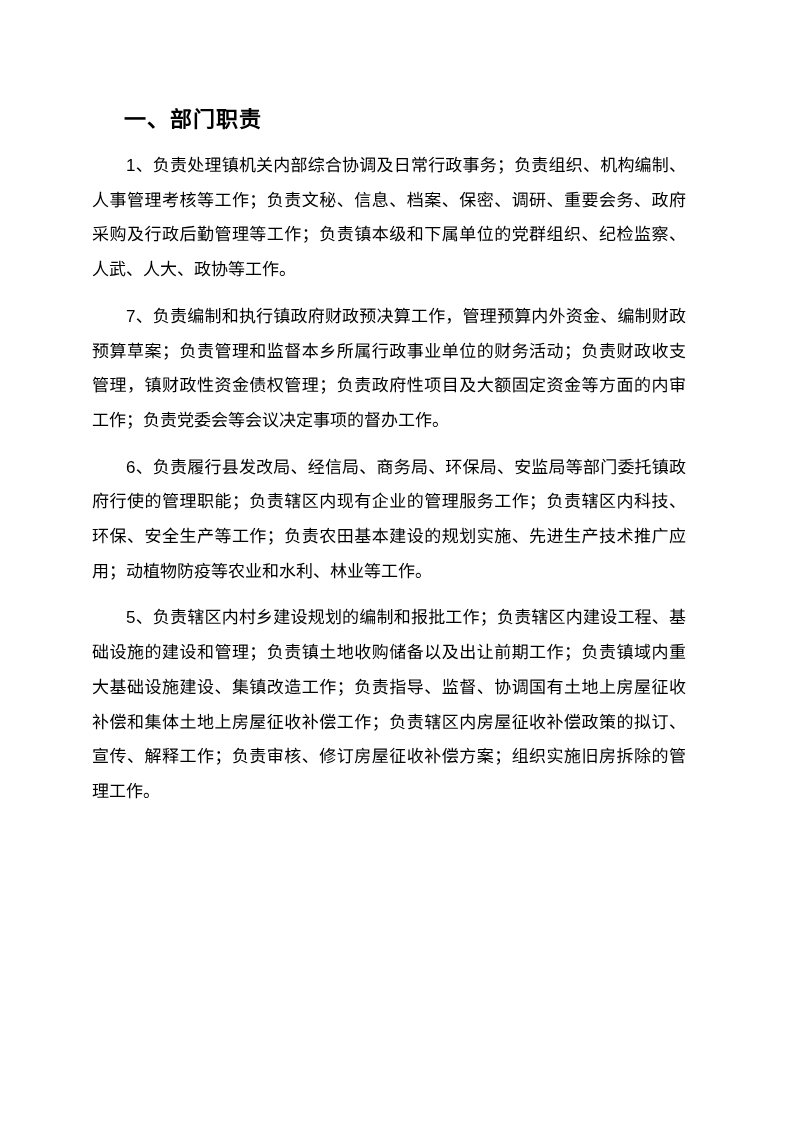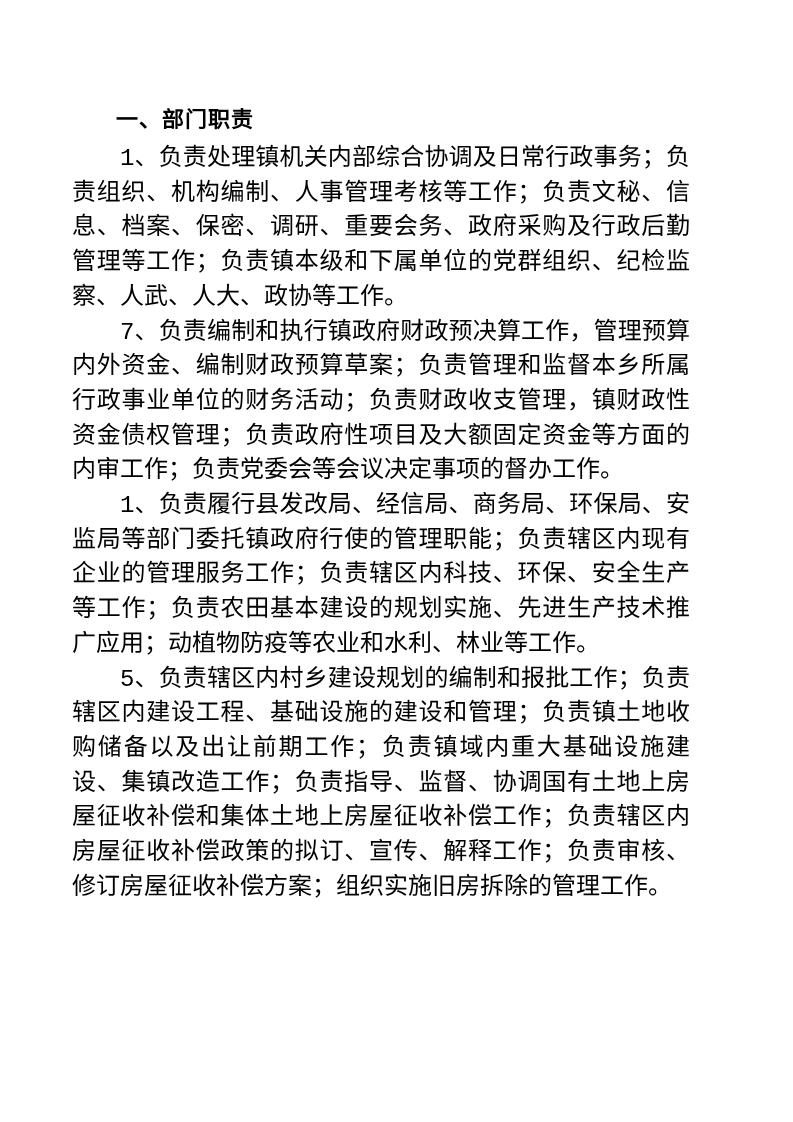--- a/index.html
+++ b/index.html
@@ -10,50 +10,50 @@
   .page {
     position: relative;
     width: 793px;
     height: 1122px;
     background: #ffffff;
     overflow: hidden;
     color: #000000;
   }
   .content {
     position: absolute;
-    left: 72px;
+    left: 80px;
     top: 103px;
     width: 618px;
   }
   .doc-heading {
     font-family: "Liberation Sans", "DejaVu Sans", sans-serif;
     font-weight: bold;
     font-size: 22px;
     line-height: 34px;
     text-indent: 2em;
     margin: 0 0 5px 0;
     color: #000000;
     letter-spacing: 1px;
   }
   .doc-paragraph {
-    font-family: Liberation Mono, monospace;
-    font-size: 24px;
+    font-family: Liberation Sans, sans-serif;
+    font-size: 17px;
     line-height: 34.7px;
     text-indent: 2em;
     text-align: justify;
     text-align-last: left;
     text-justify: inter-character;
-    margin: 0;
+    margin: 12px;
     color: #000000;
   }
 </style>
 </head>
 <body>
 
 <div class="page">
   <div class="content">
     <h1 class="doc-heading">一、部门职责</h1>
     <p class="doc-paragraph">1、负责处理镇机关内部综合协调及日常行政事务；负责组织、机构编制、人事管理考核等工作；负责文秘、信息、档案、保密、调研、重要会务、政府采购及行政后勤管理等工作；负责镇本级和下属单位的党群组织、纪检监察、人武、人大、政协等工作。</p>
     <p class="doc-paragraph">7、负责编制和执行镇政府财政预决算工作，管理预算内外资金、编制财政预算草案；负责管理和监督本乡所属行政事业单位的财务活动；负责财政收支管理，镇财政性资金债权管理；负责政府性项目及大额固定资金等方面的内审工作；负责党委会等会议决定事项的督办工作。</p>
-    <p class="doc-paragraph">1、负责履行县发改局、经信局、商务局、环保局、安监局等部门委托镇政府行使的管理职能；负责辖区内现有企业的管理服务工作；负责辖区内科技、环保、安全生产等工作；负责农田基本建设的规划实施、先进生产技术推广应用；动植物防疫等农业和水利、林业等工作。</p>
+    <p class="doc-paragraph">6、负责履行县发改局、经信局、商务局、环保局、安监局等部门委托镇政府行使的管理职能；负责辖区内现有企业的管理服务工作；负责辖区内科技、环保、安全生产等工作；负责农田基本建设的规划实施、先进生产技术推广应用；动植物防疫等农业和水利、林业等工作。</p>
     <p class="doc-paragraph">5、负责辖区内村乡建设规划的编制和报批工作；负责辖区内建设工程、基础设施的建设和管理；负责镇土地收购储备以及出让前期工作；负责镇域内重大基础设施建设、集镇改造工作；负责指导、监督、协调国有土地上房屋征收补偿和集体土地上房屋征收补偿工作；负责辖区内房屋征收补偿政策的拟订、宣传、解释工作；负责审核、修订房屋征收补偿方案；组织实施旧房拆除的管理工作。</p>
   </div>
 </div>
 
 </body></html>

